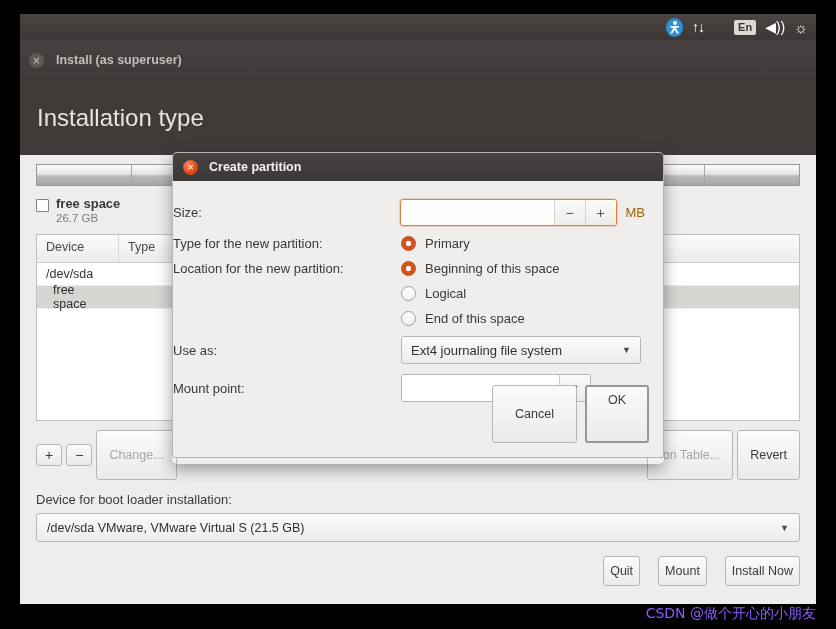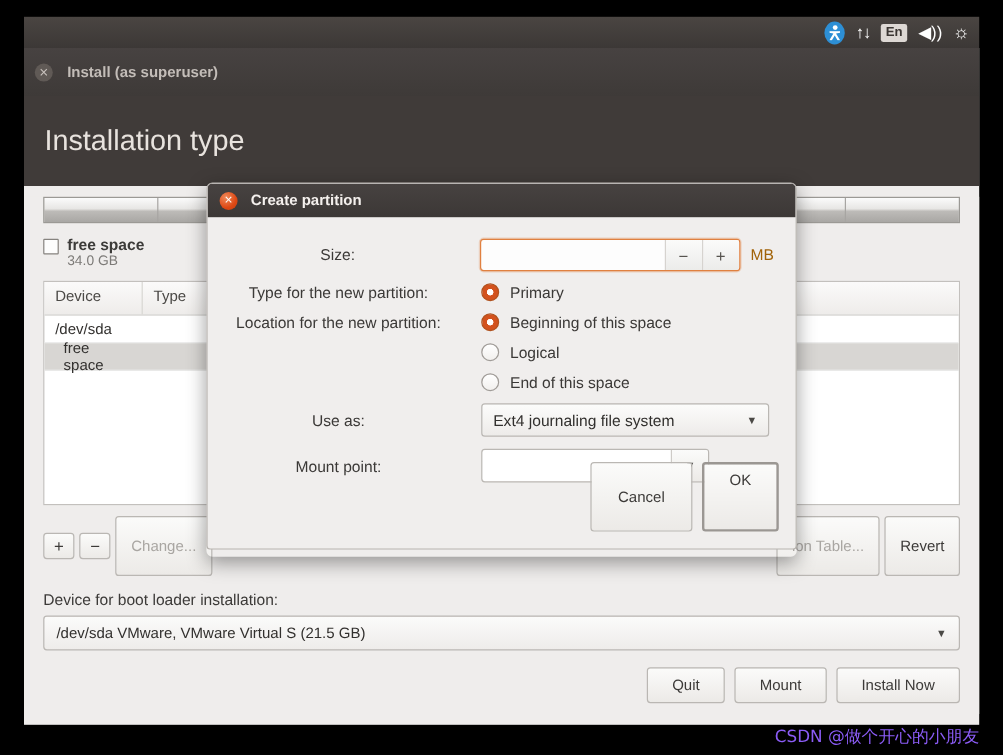--- a/index.html
+++ b/index.html
@@ -50,20 +50,21 @@
     width: 9px; height: 8px;
     background: #fff;
     clip-path: polygon(0% 0%, 100% 0%, 100% 22%, 62% 30%, 100% 100%, 76% 100%, 50% 52%, 24% 100%, 0% 100%, 38% 30%, 0% 22%);
   }
   .netarrows { font-size: 14px; line-height: 14px; letter-spacing: -1px; font-weight: bold; }
   .kbd-en {
     background: #ddd8d4; color: #3b3633;
     font-size: 11px; font-weight: bold;
     padding: 1px 4px; border-radius: 2px;
     line-height: 13px;
+    margin-left: 21px;
   }
   .vol-icon { font-size: 14px; line-height: 14px; }
   .pwr-icon { font-size: 15px; line-height: 15px; }
 
   
   .win {
     position: absolute; left: 20px; top: 40px;
     width: 796px; height: 555px;
     background: #efedec;
   }
@@ -200,21 +201,21 @@
     padding: 0 10px;
     font-size: 12.5px; color: #32302e;
     box-sizing: border-box;
   }
   .combo .arrow { margin-left: auto; font-size: 9px; color: #4b4946; }
 
   .footer {
     position: absolute; right: 16px; bottom: 18px;
     display: flex;
   }
-  .footer .btn { padding: 7px 20px; margin-left: 8px; }
+  .footer .btn { padding: 7px 6px; margin-left: 18px; }
 
   
   .dlg-shadow {
     position: absolute; left: 172px; top: 152px;
     width: 492px; height: 312px;
     box-shadow: 0 5px 16px rgba(0,0,0,0.38);
     border-radius: 5px;
     pointer-events: none;
   }
   .dlg {
@@ -245,21 +246,21 @@
   }
   .dlg-body {
     padding: 18px 18px 0 0;
     box-sizing: border-box;
   }
   .frow {
     display: flex; align-items: center;
     margin-bottom: 10px;
   }
   .flabel {
-    width: 228px; text-align: center;
+    width: 228px; text-align: left;
     font-size: 13px; color: #3b3937;
     padding-right: 10px;
     box-sizing: border-box;
   }
   .spin {
     display: flex; align-items: stretch;
     width: 218px; height: 27px;
     border: 1px solid #e08040;
     border-radius: 3px;
     background: #fdfdfd;
@@ -379,21 +380,21 @@
         <div class="part-seg"></div>
         <div class="part-seg"></div>
         <div class="part-seg"></div>
         <div class="part-seg"></div>
       </div>
 
       <div class="legend">
         <div class="legend-box"></div>
         <div>
           <div class="legend-name">free space</div>
-          <div class="legend-size">34.0 GB</div>
+          <div class="legend-size">26.7 GB</div>
         </div>
       </div>
 
       <div class="table">
         <div class="thead">
           <div class="th c0">Device</div>
           <div class="th c1">Type</div>
           <div class="th c2">Mount point</div>
           <div class="th c3">Format?</div>
           <div class="th c4">Size</div>

